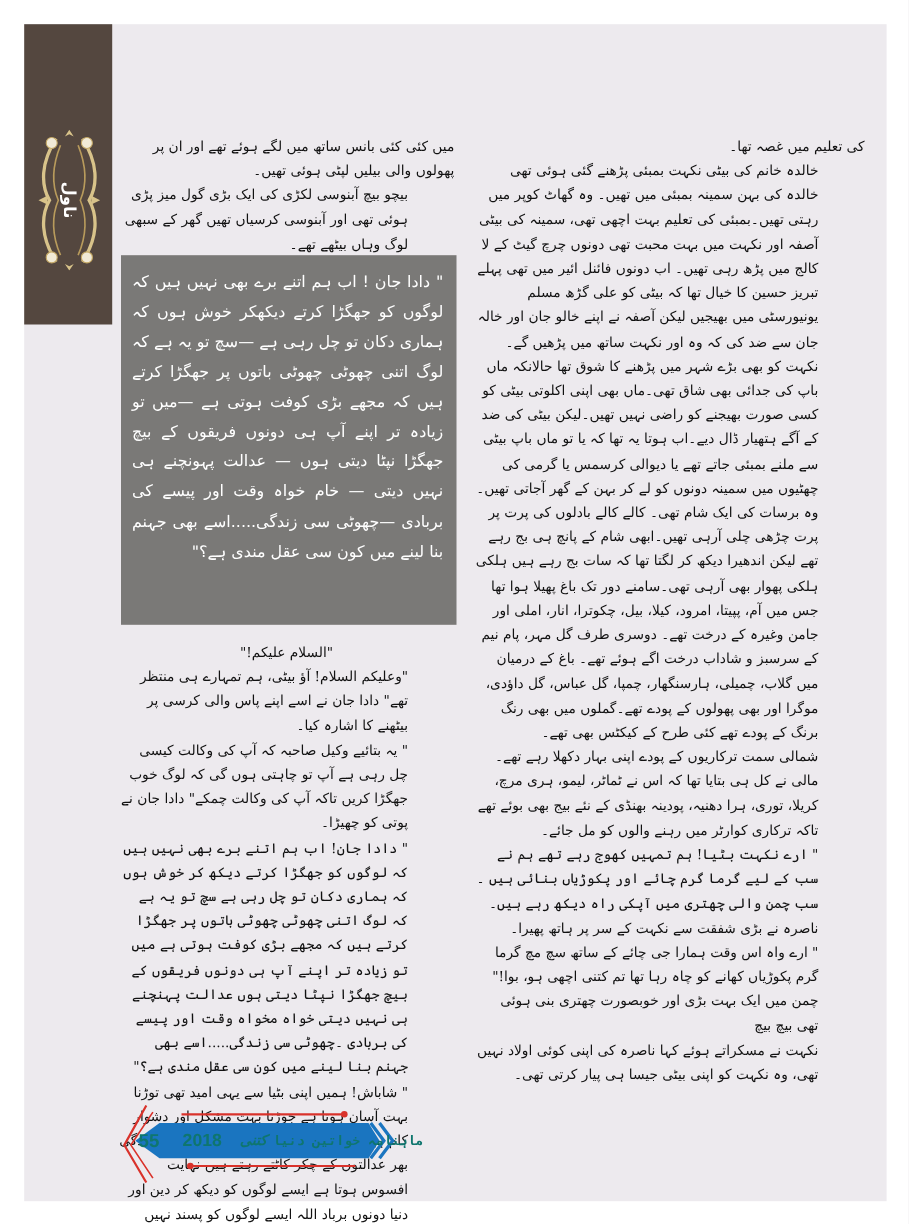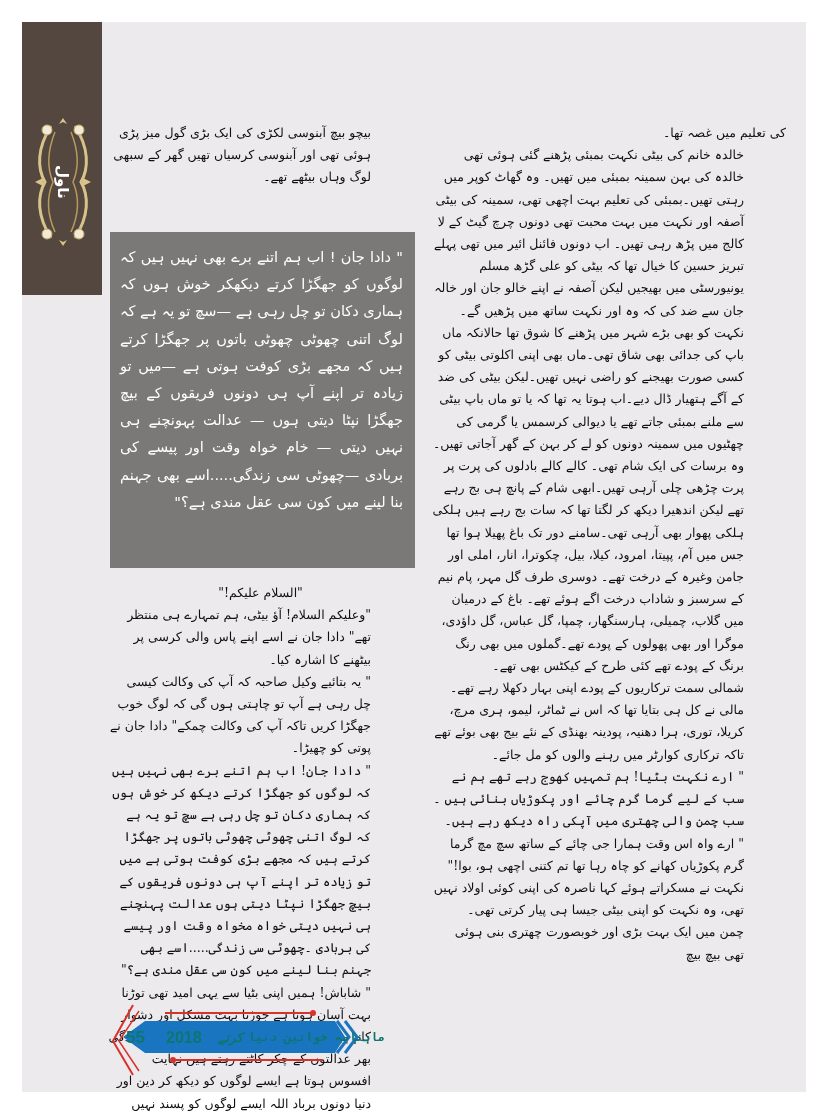--- a/index.html
+++ b/index.html
@@ -69,52 +69,54 @@
   <circle cx="14" cy="116" r="5" fill="#f1ead6" stroke="#c4a865"></circle>
   <circle cx="46" cy="116" r="5" fill="#f1ead6" stroke="#c4a865"></circle>
   <path d="M30 0 L26 6 L30 4 L34 6 Z" fill="#d8c38a"></path>
   <path d="M30 128 L26 122 L30 124 L34 122 Z" fill="#d8c38a"></path>
   <path d="M2 64 L10 60 L10 68 Z" fill="#d8c38a"></path>
   <path d="M58 64 L50 60 L50 68 Z" fill="#d8c38a"></path>
 </svg>
 <div class="ornament-label">ناول</div>
 
 <div class="col left-top">
+  <p>میں کئی کئی بانس ساتھ میں لگے ہوئے تھے اور ان پر پھولوں والی بیلیں لپٹی ہوئی تھیں۔</p>
   <p class="indent">بیچو بیچ آبنوسی لکڑی کی ایک بڑی گول میز پڑی ہوئی تھی اور آبنوسی کرسیاں تھیں گھر کے سبھی لوگ وہاں بیٹھے تھے۔</p>
 </div>
 
 <div class="callout">
   <span>" دادا جان ! اب ہم اتنے برے بھی نہیں ہیں کہ لوگوں کو جھگڑا کرتے دیکھکر خوش ہوں کہ ہماری دکان تو چل رہی ہے —سچ تو یہ ہے کہ لوگ اتنی چھوٹی چھوٹی باتوں پر جھگڑا کرتے ہیں کہ مجھے بڑی کوفت ہوتی ہے —میں تو زیادہ تر اپنے آپ ہی دونوں فریقوں کے بیچ جھگڑا نپٹا دیتی ہوں — عدالت پہونچنے ہی نہیں دیتی — خام خواہ وقت اور پیسے کی بربادی —چھوٹی سی زندگی.....اسے بھی جہنم بنا لینے میں کون سی عقل مندی ہے؟"</span>
 </div>
 
 <div class="col left-bottom">
   <p class="center">"السلام علیکم!"</p>
   <p class="indent">"وعلیکم السلام! آؤ بیٹی، ہم تمہارے ہی منتظر تھے" دادا جان نے اسے اپنے پاس والی کرسی پر بیٹھنے کا اشارہ کیا۔</p>
   <p class="indent">" یہ بتائیے وکیل صاحبہ کہ آپ کی وکالت کیسی چل رہی ہے آپ تو چاہتی ہوں گی کہ لوگ خوب جھگڑا کریں تاکہ آپ کی وکالت چمکے" دادا جان نے پوتی کو چھیڑا۔</p>
   <p class="indent">" دادا جان! اب ہم اتنے برے بھی نہیں ہیں کہ لوگوں کو جھگڑا کرتے دیکھ کر خوش ہوں کہ ہماری دکان تو چل رہی ہے سچ تو یہ ہے کہ لوگ اتنی چھوٹی چھوٹی باتوں پر جھگڑا کرتے ہیں کہ مجھے بڑی کوفت ہوتی ہے میں تو زیادہ تر اپنے آپ ہی دونوں فریقوں کے بیچ جھگڑا نپٹا دیتی ہوں عدالت پہنچنے ہی نہیں دیتی خواہ مخواہ وقت اور پیسے کی بربادی ۔چھوٹی سی زندگی.....اسے بھی جہنم بنا لینے میں کون سی عقل مندی ہے؟"</p>
   <p class="indent">" شاباش! ہمیں اپنی بٹیا سے یہی امید تھی توڑنا بہت آسان ہوتا ہے جوڑنا بہت مشکل اور دشوار کام ہے۔میں نے ایسے لوگوں کو دیکھا ہے جو زندگی بھر عدالتوں کے چکر کاٹتے رہتے ہیں نہایت افسوس ہوتا ہے ایسے لوگوں کو دیکھ کر دین اور دنیا دونوں برباد اللہ ایسے لوگوں کو پسند نہیں کرتا۔</p>
 </div>
 
 <div class="col right-col">
   <p>کی تعلیم میں غصہ تھا۔</p>
   <p class="indent">خالدہ خانم کی بیٹی نکہت بمبئی پڑھنے گئی ہوئی تھی خالدہ کی بہن سمینہ بمبئی میں تھیں۔ وہ گھاٹ کوپر میں رہتی تھیں۔بمبئی کی تعلیم بہت اچھی تھی، سمینہ کی بیٹی آصفہ اور نکہت میں بہت محبت تھی دونوں چرچ گیٹ کے لا کالج میں پڑھ رہی تھیں۔ اب دونوں فائنل ائیر میں تھی پہلے تبریز حسین کا خیال تھا کہ بیٹی کو علی گڑھ مسلم یونیورسٹی میں بھیجیں لیکن آصفہ نے اپنے خالو جان اور خالہ جان سے ضد کی کہ وہ اور نکہت ساتھ میں پڑھیں گے۔نکہت کو بھی بڑے شہر میں پڑھنے کا شوق تھا حالانکہ ماں باپ کی جدائی بھی شاق تھی۔ماں بھی اپنی اکلوتی بیٹی کو کسی صورت بھیجنے کو راضی نہیں تھیں۔لیکن بیٹی کی ضد کے آگے ہتھیار ڈال دیے۔اب ہوتا یہ تھا کہ یا تو ماں باپ بیٹی سے ملنے بمبئی جاتے تھے یا دیوالی کرسمس یا گرمی کی چھٹیوں میں سمینہ دونوں کو لے کر بہن کے گھر آجاتی تھیں۔ وہ برسات کی ایک شام تھی۔ کالے کالے بادلوں کی پرت پر پرت چڑھی چلی آرہی تھیں۔ابھی شام کے پانچ ہی بج رہے تھے لیکن اندھیرا دیکھ کر لگتا تھا کہ سات بج رہے ہیں ہلکی ہلکی پھوار بھی آرہی تھی۔سامنے دور تک باغ پھیلا ہوا تھا جس میں آم، پپیتا، امرود، کیلا، بیل، چکوترا، انار، املی اور جامن وغیرہ کے درخت تھے۔ دوسری طرف گل مہر، پام نیم کے سرسبز و شاداب درخت اگے ہوئے تھے۔ باغ کے درمیان میں گلاب، چمیلی، ہارسنگھار، چمپا، گل عباس، گل داؤدی، موگرا اور بھی پھولوں کے پودے تھے۔گملوں میں بھی رنگ برنگ کے پودے تھے کئی طرح کے کیکٹس بھی تھے۔</p>
   <p class="indent">شمالی سمت ترکاریوں کے پودے اپنی بہار دکھلا رہے تھے۔ مالی نے کل ہی بتایا تھا کہ اس نے ٹماٹر، لیمو، ہری مرچ، کریلا، توری، ہرا دھنیہ، پودینہ بھنڈی کے نئے بیج بھی بوئے تھے تاکہ ترکاری کوارٹر میں رہنے والوں کو مل جائے۔</p>
   <p class="indent">" ارے نکہت بٹیا! ہم تمہیں کھوج رہے تھے ہم نے سب کے لیے گرما گرم چائے اور پکوڑیاں بنائی ہیں ۔سب چمن والی چھتری میں آپکی راہ دیکھ رہے ہیں۔</p>
+  <p class="indent">ناصرہ نے بڑی شفقت سے نکہت کے سر پر ہاتھ پھیرا۔</p>
   <p class="indent">" ارے واہ اس وقت ہمارا جی چائے کے ساتھ سچ مچ گرما گرم پکوڑیاں کھانے کو چاہ رہا تھا تم کتنی اچھی ہو، بوا!"</p>
+  <p class="indent">چمن میں ایک بہت بڑی اور خوبصورت چھتری بنی ہوئی تھی بیچ بیچ</p>
   <p class="indent">نکہت نے مسکراتے ہوئے کہا ناصرہ کی اپنی کوئی اولاد نہیں تھی، وہ نکہت کو اپنی بیٹی جیسا ہی پیار کرتی تھی۔</p>
-  <p class="indent">چمن میں ایک بہت بڑی اور خوبصورت چھتری بنی ہوئی تھی بیچ بیچ</p>
 </div>
 
 <svg class="footer" viewBox="0 0 260 75">
   <polyline points="28,2 8,38 28,72" fill="none" stroke="#d9322b" stroke-width="2"></polyline>
   <polyline points="34,8 14,38 34,68" fill="none" stroke="#d9322b" stroke-width="1.5"></polyline>
   <line x1="60" y1="10" x2="208" y2="10" stroke="#d9322b" stroke-width="2"></line>
   <circle cx="208" cy="10" r="3" fill="#d9322b"></circle>
   <line x1="68" y1="57" x2="218" y2="57" stroke="#d9322b" stroke-width="2"></line>
   <circle cx="68" cy="57" r="3" fill="#d9322b"></circle>
   <polygon points="40,18 230,18 240,34 230,50 40,50 18,34" fill="#1a75c0"></polygon>
   <polyline points="232,18 244,34 232,50" fill="none" stroke="#1a75c0" stroke-width="3"></polyline>
   <polyline points="240,18 252,34 240,50" fill="none" stroke="#1a75c0" stroke-width="3"></polyline>
 </svg>
 <div class="footer-text f-page">55</div>
 <div class="footer-text f-year">2018</div>
-<div class="footer-text f-month">کرتے</div>
+<div class="footer-text f-month">کتنی</div>
 <div class="footer-text f-mag">ماہنامہ خواتین دنیا</div>
 
 </body></html>

